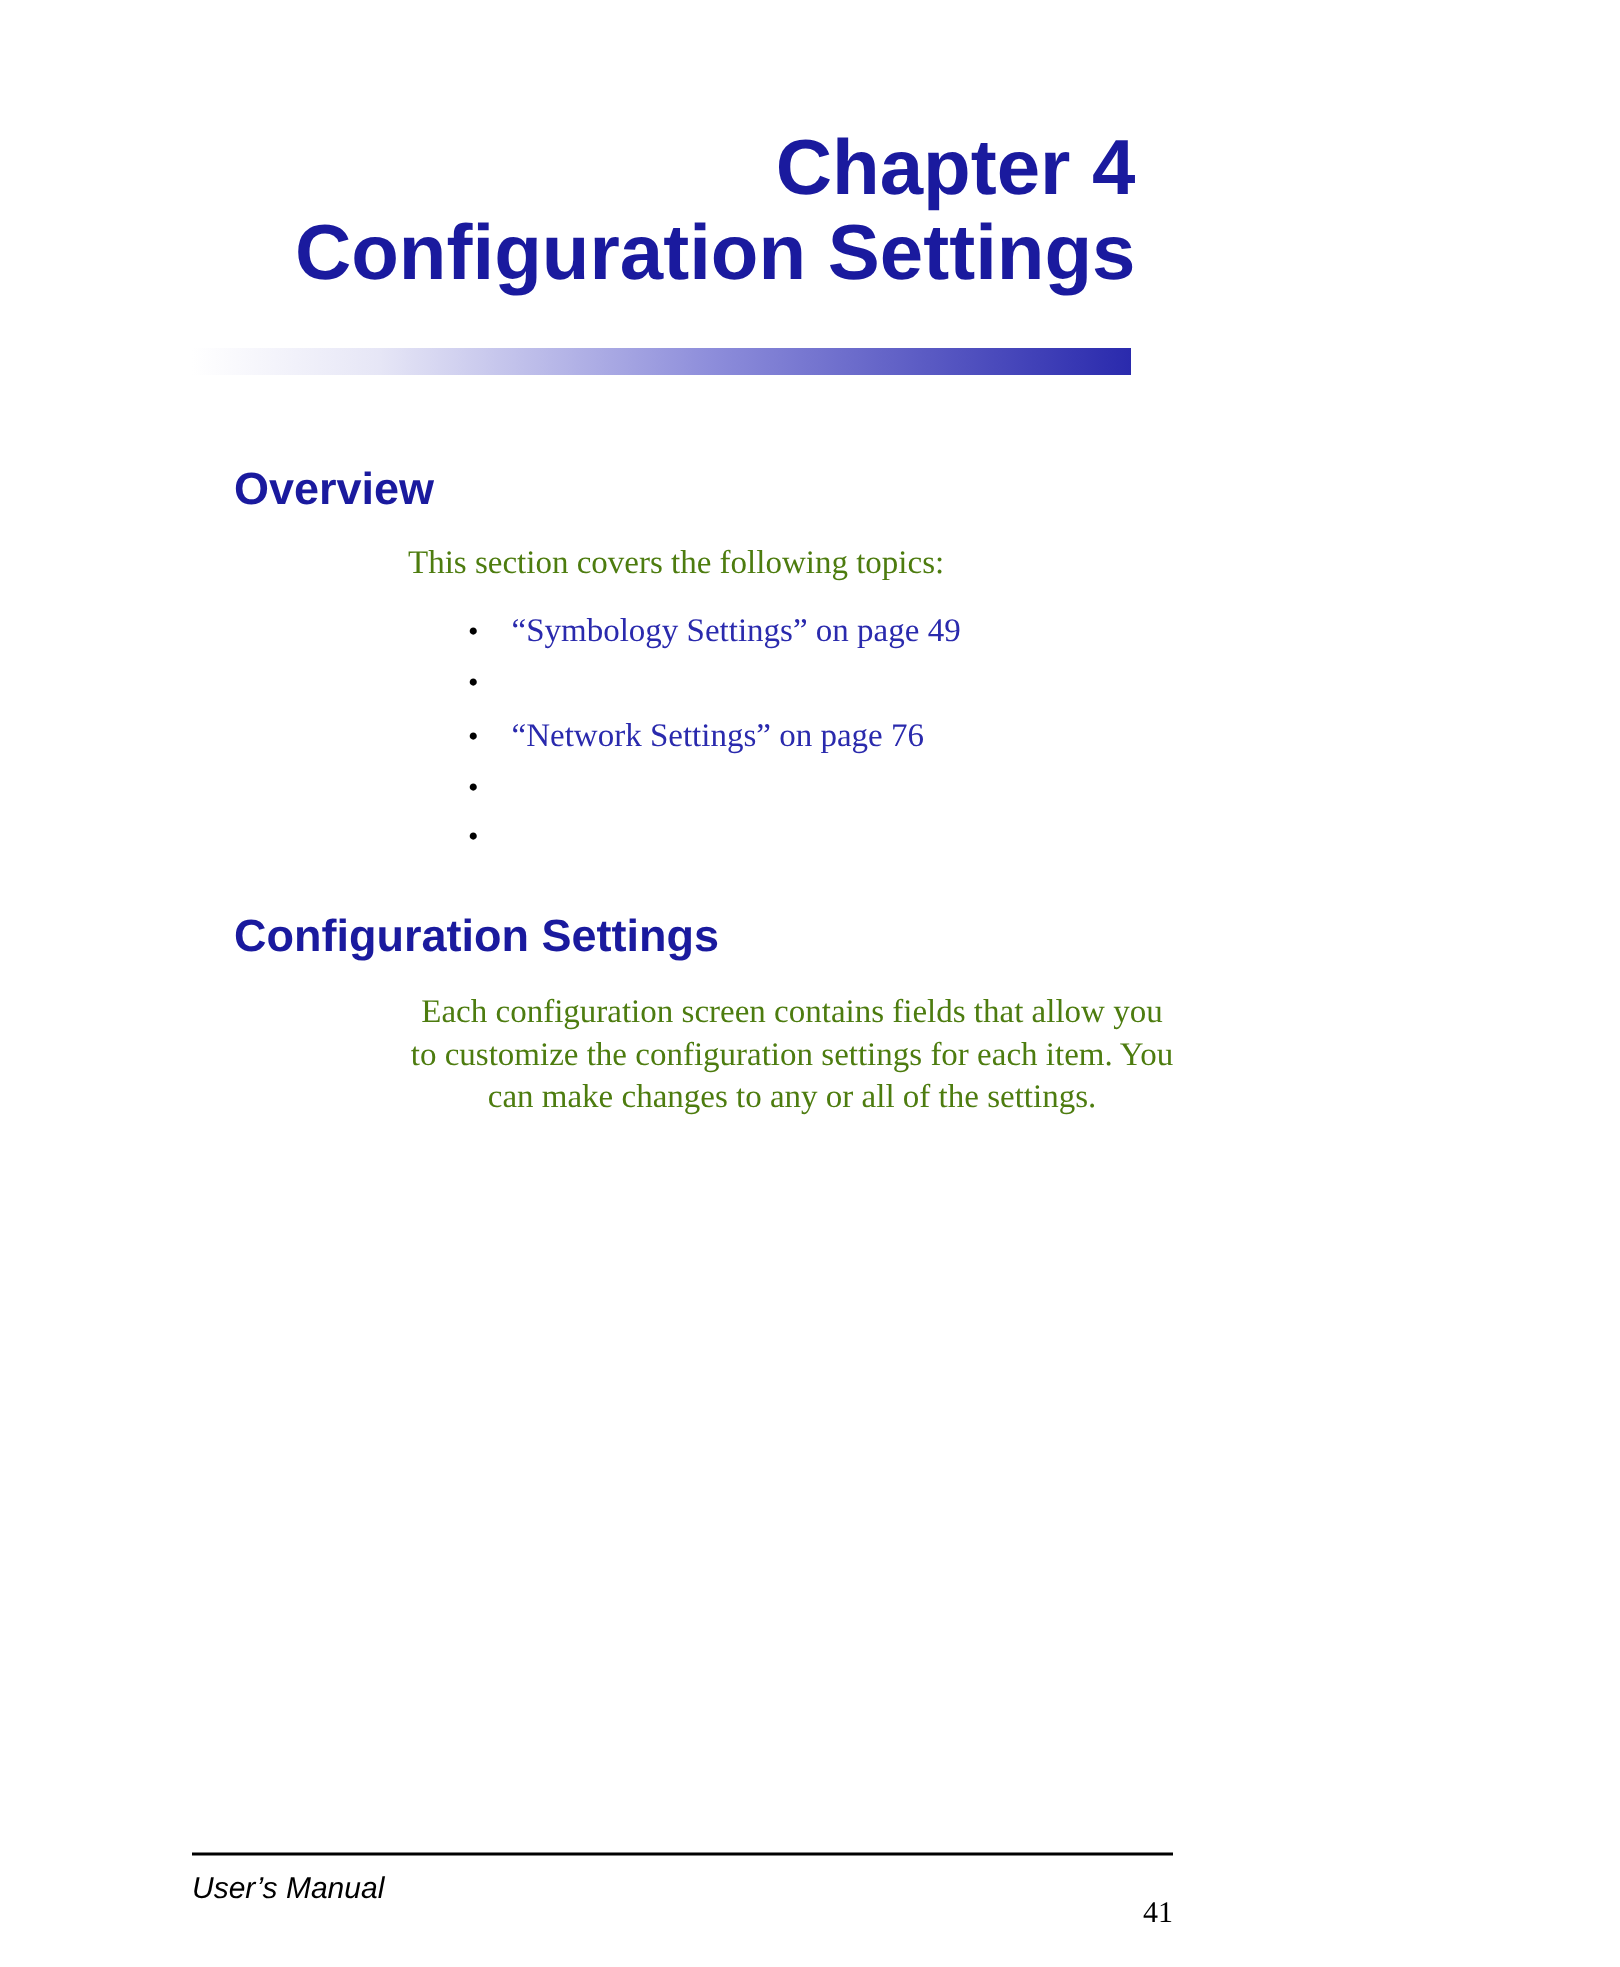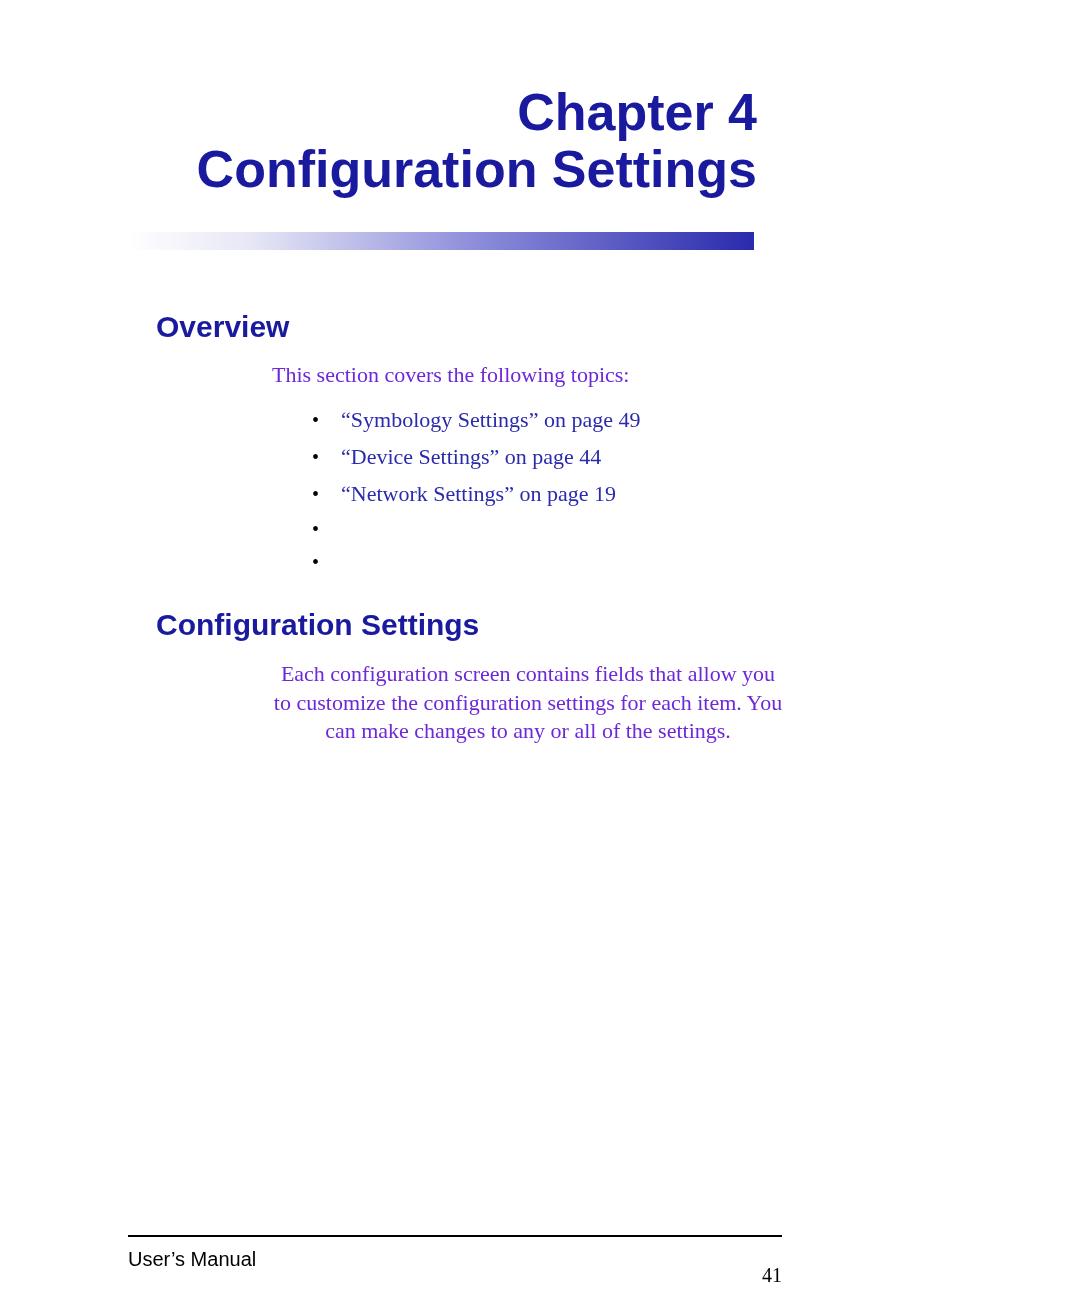--- a/index.html
+++ b/index.html
@@ -44,21 +44,21 @@
     font-family: Verdana, Geneva, sans-serif;
     font-weight: bold;
     color: #1a1a9e;
     font-size: 30px;
     margin-left: 15px;
   }
   #overview-heading { top: 310px; }
   #config-heading   { top: 608px; }
   .body-text {
     font-size: 22px;
-    color: #6d28d9;
+    color: #4d7c0f;
     font-family: Georgia, "Times New Roman", serif;
   }
   #overview-intro {
     position: absolute;
     top: 362px;
     left: 272px;
     right: 155px;
   }
   .bullet-list {
     position: absolute;
@@ -95,20 +95,21 @@
     right: 130px;
     bottom: 74px;
     border-top: 2px solid #000;
     height: 0;
   }
   .footer-left {
     position: absolute;
     left: 128px;
     bottom: 40px;
     font-family: Verdana, Geneva, sans-serif;
+    font-style: italic;
     font-size: 20px;
   }
   .footer-right {
     position: absolute;
     right: 130px;
     bottom: 24px;
     font-family: Georgia, serif;
     font-size: 20px;
   }
 </style>
@@ -128,25 +129,24 @@
 
   <div id="overview-intro" class="body-text">This section covers the following topics:</div>
 
   <div class="bullet-list">
     <div class="bullet-item">
       <span class="bullet-dot">•</span>
       <span class="bullet-text">“Symbology Settings” on page 49</span>
     </div>
     <div class="bullet-item">
       <span class="bullet-dot">•</span>
-      <span class="bullet-text">“Device Settings” on page 44</span>
     </div>
     <div class="bullet-item">
       <span class="bullet-dot">•</span>
-      <span class="bullet-text">“Network Settings” on page 19</span>
+      <span class="bullet-text">“Network Settings” on page 76</span>
     </div>
     <div class="bullet-item">
       <span class="bullet-dot">•</span>
     </div>
     <div class="bullet-item">
       <span class="bullet-dot">•</span>
     </div>
   </div>
 
   <div id="config-heading" class="section-heading">Configuration Settings</div>

